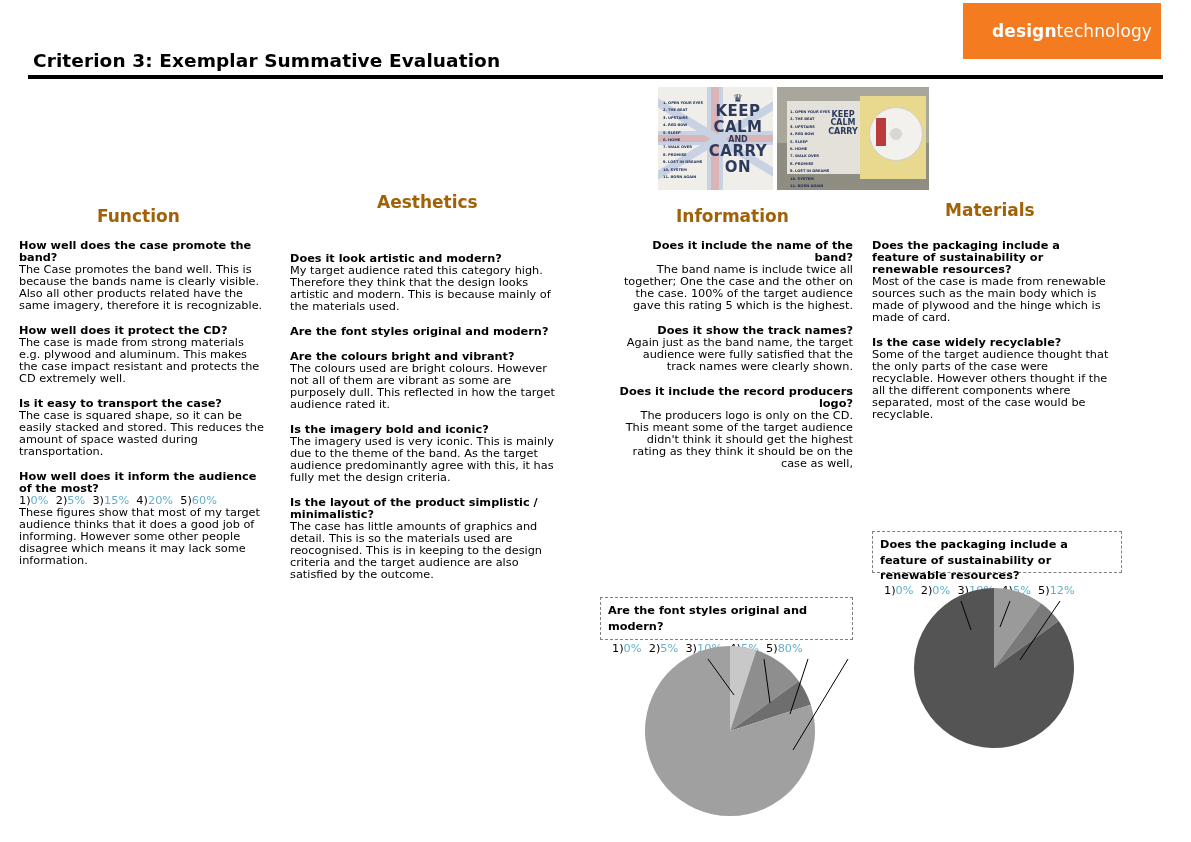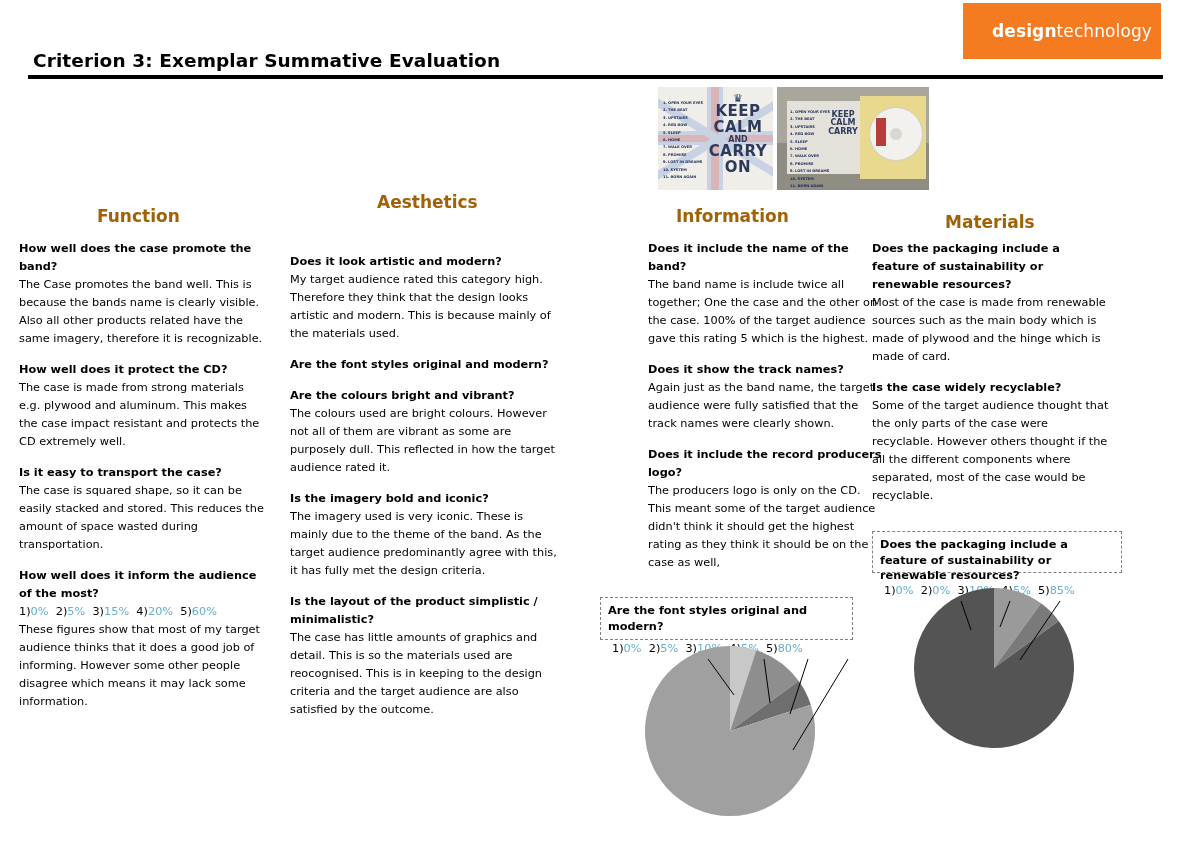--- a/index.html
+++ b/index.html
@@ -106,33 +106,33 @@
   .col-head {
     position: absolute;
     font-size: 17px;
     font-weight: bold;
     color: #a16207;
     white-space: nowrap;
   }
   #head-function    { left: 97px;  top: 206px; }
   #head-aesthetics  { left: 377px; top: 192px; }
   #head-information { left: 676px; top: 206px; text-align: center; }
-  #head-materials   { left: 945px; top: 212px; }
+  #head-materials   { left: 945px; top: 200px; }
 
   
   .col {
     position: absolute;
     top: 240px;
     font-size: 11.3px;
-    line-height: 18px;
+    line-height: 12px;
     color: #000000;
   }
   #col-function    { left: 19px;  width: 245px; }
   #col-aesthetics  { left: 290px; width: 270px; margin-top: 13px; }
-  #col-information { left: 648px; width: 235px; }
+  #col-information { left: 618px; width: 235px; text-align: right; }
   #col-materials   { left: 872px; width: 238px; }
 
   .qa { margin-bottom: 13px; }
   .qa:last-child { margin-bottom: 0; }
   .q { font-weight: bold; }
   .a { font-weight: normal; }
   .pcts { white-space: nowrap; }
   .pcts .n { color: #000000; }
   .pcts .v { color: #62AFCD; }
 
@@ -274,21 +274,21 @@
     </div>
     <div class="qa">
       <div class="q">Are the font styles original and modern?</div>
     </div>
     <div class="qa">
       <div class="q">Are the colours bright and vibrant?</div>
       <div class="a">The colours used are bright colours. However not all of them are vibrant as some are purposely dull. This reflected in how the target audience rated it.</div>
     </div>
     <div class="qa">
       <div class="q">Is the imagery bold and iconic?</div>
-      <div class="a">The imagery used is very iconic. These is mainly due to the theme of the band. As the target audience predominantly agree with this, it has fully met the design criteria.</div>
+      <div class="a">The imagery used is very iconic. This is mainly due to the theme of the band. As the target audience predominantly agree with this, it has fully met the design criteria.</div>
     </div>
     <div class="qa">
       <div class="q">Is the layout of the product simplistic / minimalistic?</div>
       <div class="a">The case has little amounts of graphics and detail. This is so the materials used are reocognised. This is in keeping  to the design criteria and the target audience are also satisfied by the outcome.</div>
     </div>
   </div>
 <div class="col" id="col-information">
     <div class="qa">
       <div class="q">Does it include the name of the band?</div>
       <div class="a">The band name is include twice  all together; One the case and the other on the case. 100% of the target audience gave this rating 5 which is the highest.</div>
@@ -310,21 +310,21 @@
     <div class="qa">
       <div class="q">Is the case widely recyclable?</div>
       <div class="a">Some of the target audience thought that the only parts of the case were recyclable. However others thought if the all the different components where separated, most of the case would be recyclable.</div>
     </div>
   </div>
 
 <div class="callout" id="callout-fonts">Are the font styles original and modern?</div>
 <div class="callout-pcts" id="pcts-fonts"><span class="n">1)</span><span class="v">0%</span>&nbsp; <span class="n">2)</span><span class="v">5%</span>&nbsp; <span class="n">3)</span><span class="v">10%</span>&nbsp; <span class="n">4)</span><span class="v">5%</span>&nbsp; <span class="n">5)</span><span class="v">80%</span></div>
 
 <div class="callout" id="callout-materials">Does the packaging include a feature of sustainability or renewable resources?</div>
-<div class="callout-pcts" id="pcts-materials"><span class="n">1)</span><span class="v">0%</span>&nbsp; <span class="n">2)</span><span class="v">0%</span>&nbsp; <span class="n">3)</span><span class="v">10%</span>&nbsp; <span class="n">4)</span><span class="v">5%</span>&nbsp; <span class="n">5)</span><span class="v">85%</span></div>
+<div class="callout-pcts" id="pcts-materials"><span class="n">1)</span><span class="v">0%</span>&nbsp; <span class="n">2)</span><span class="v">0%</span>&nbsp; <span class="n">3)</span><span class="v">10%</span>&nbsp; <span class="n">4)</span><span class="v">5%</span>&nbsp; <span class="n">5)</span><span class="v">12%</span></div>
 
 <div class="pie-wrap" id="pie-fonts-wrap">
     <svg width="170" height="170">
       <path d="M 85 85 L 85 0 A 85 85 0 0 1 111.26644452187054 4.160196114911955 Z" fill="#c8c8c8"></path>
       <path d="M 85 85 L 111.26644452187054 4.160196114911955 A 85 85 0 0 1 153.76644452187054 35.03825355513978 Z" fill="#8e8e8e"></path>
       <path d="M 85 85 L 153.76644452187054 35.03825355513978 A 85 85 0 0 1 165.83980388508803 58.733555478129475 Z" fill="#6e6e6e"></path>
       <path d="M 85 85 L 165.83980388508803 58.733555478129475 A 85 85 0 1 1 84.99999999999999 0 Z" fill="#a0a0a0"></path>
     </svg>
   </div>
 <div class="pie-wrap" id="pie-materials-wrap">

